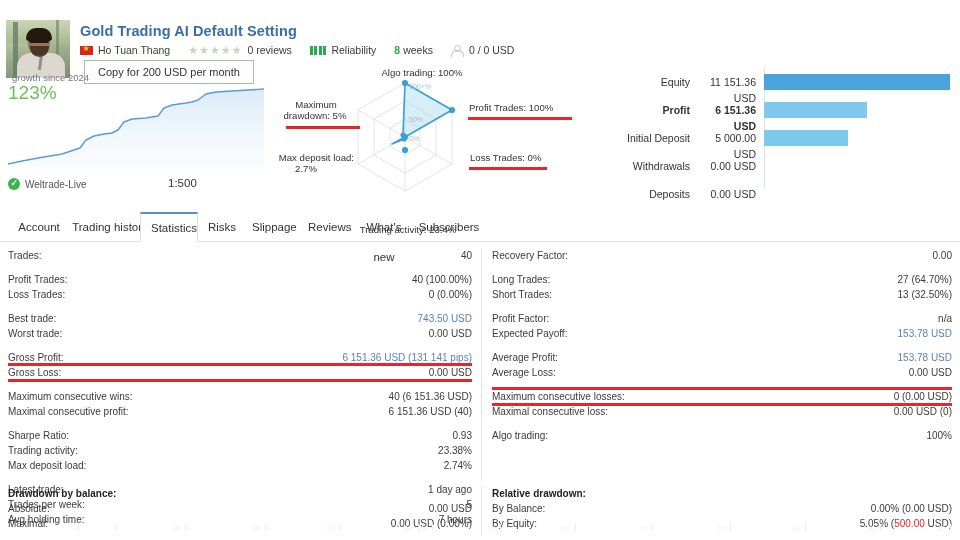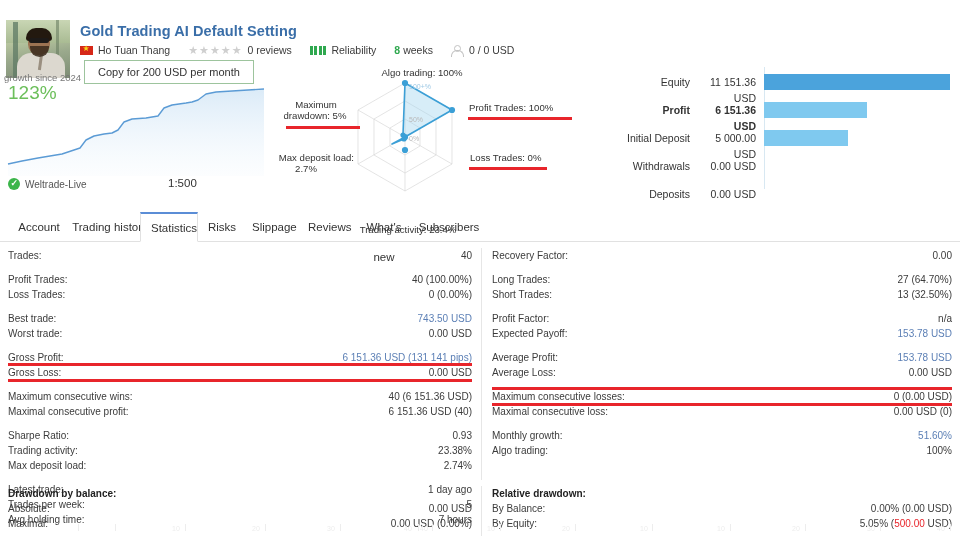--- a/index.html
+++ b/index.html
@@ -67,21 +67,21 @@
 
   .copybtn {
     position: absolute; left: 84px; top: 44px;
     padding: 5px 13px; font-size: 11px; color: #333;
     border: 1px solid #9dc49d; background: #fff; cursor: pointer;
     font-family: "Liberation Sans", sans-serif;
   }
 
   
   .growth { position:absolute; left:0; top:68px; width:272px; height:132px; }
-  .growth-label { position:absolute; left:4px; top:4px; font-size:9.5px; color:#777; }
+  .growth-label { position:absolute; left:12px; top:4px; font-size:9.5px; color:#777; }
   .growth-val { position:absolute; left:8px; top:14px; font-size:19px; color:#6cbf5b;
     font-weight: normal; }
   .growth-svg { position:absolute; left:0; top:0; }
   .broker { position:absolute; left:8px; top:110px; font-size:10px; color:#555;
     display:flex; align-items:center; }
   .shield { width:12px; height:12px; border-radius:50%; background:#3bb54a;
     margin-right:5px; position:relative; display:inline-block; }
   .shield::after { content:"✓"; position:absolute; left:2.5px; top:-1px;
     font-size:9px; color:#fff; line-height:13px; font-weight:bold; }
   .leverage { position:absolute; left:168px; top:109px; font-size:11.5px; color:#333; }
@@ -415,24 +415,20 @@
           <span class="hl" style="top: -2px;"></span>
           <span class="hl" style="top: 14px;"></span>
           <span class="k">Maximum consecutive losses:</span>
           <span class="v">0 (0.00 USD)</span>
         </div>
         <div class="srow">
           <span class="k">Maximal consecutive loss:</span>
           <span class="v">0.00 USD (0)</span>
         </div>
         <div class="gap"></div>
-        <div class="srow">
-          <span class="k">Monthly growth:</span>
-          <span class="v blue">51.60%</span>
-        </div>
         <div class="srow">
           <span class="k">Algo trading:</span>
           <span class="v">100%</span>
         </div>
       </div>
   </div>
 
   <div class="statcol left" style="top:486px;">
     <div class="sect-title">Drawdown by balance:</div>
     <div class="srow">

